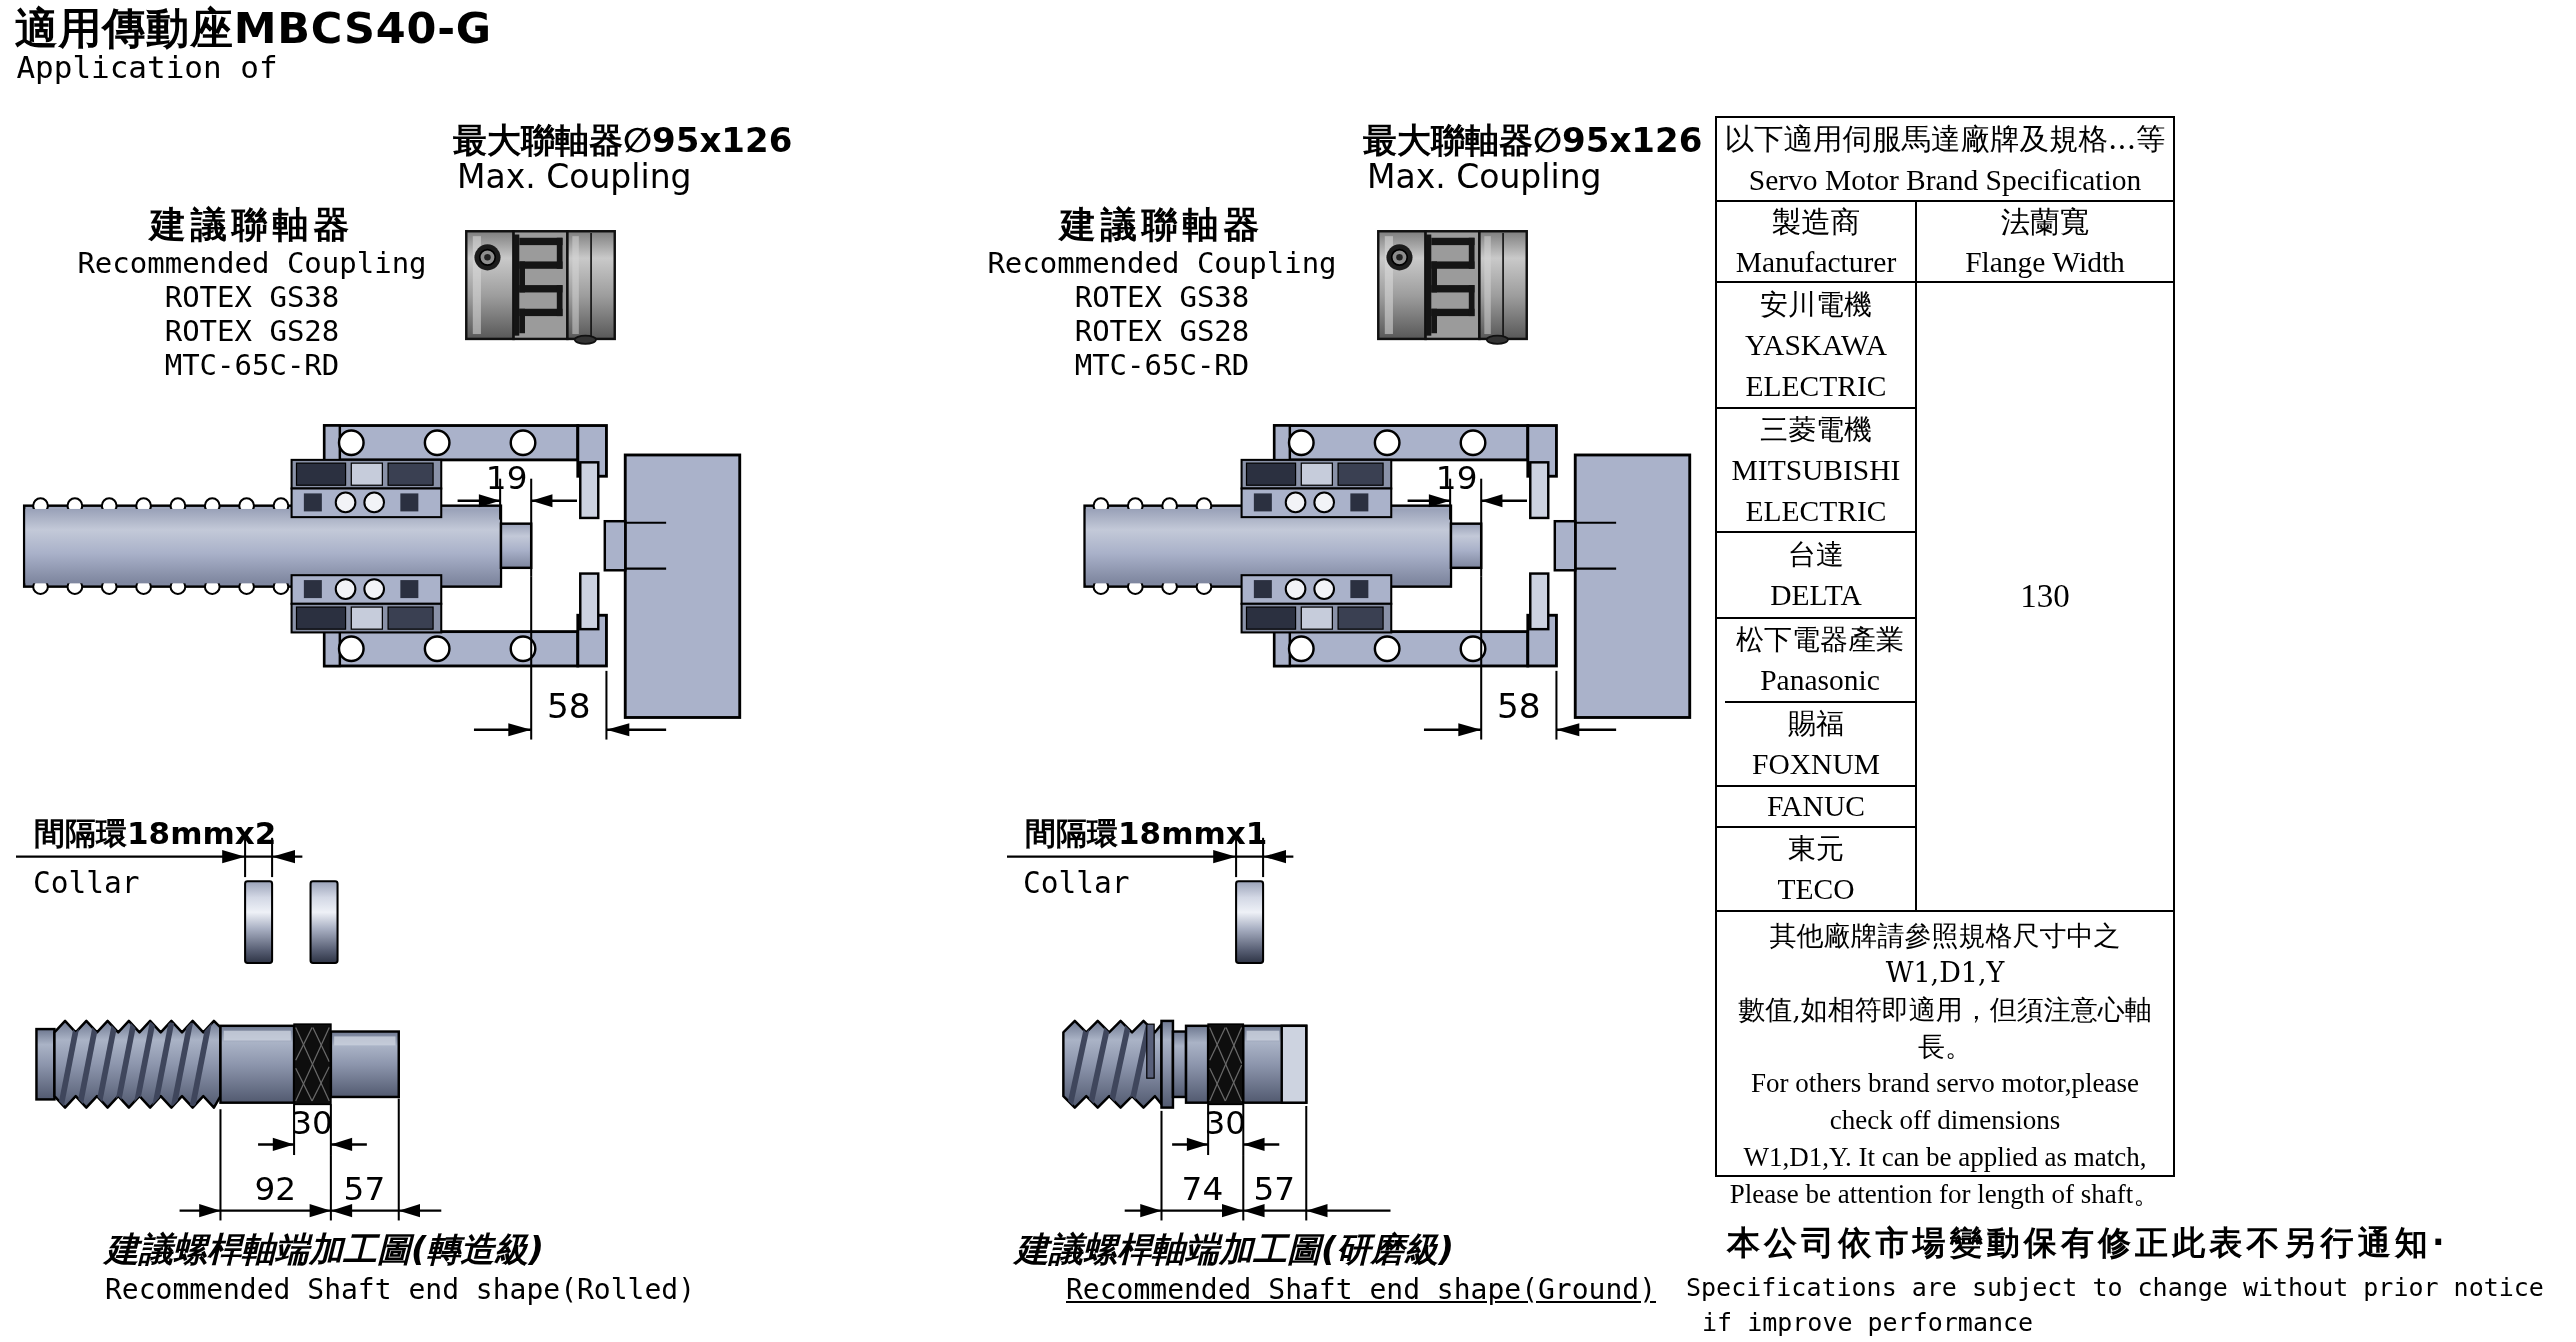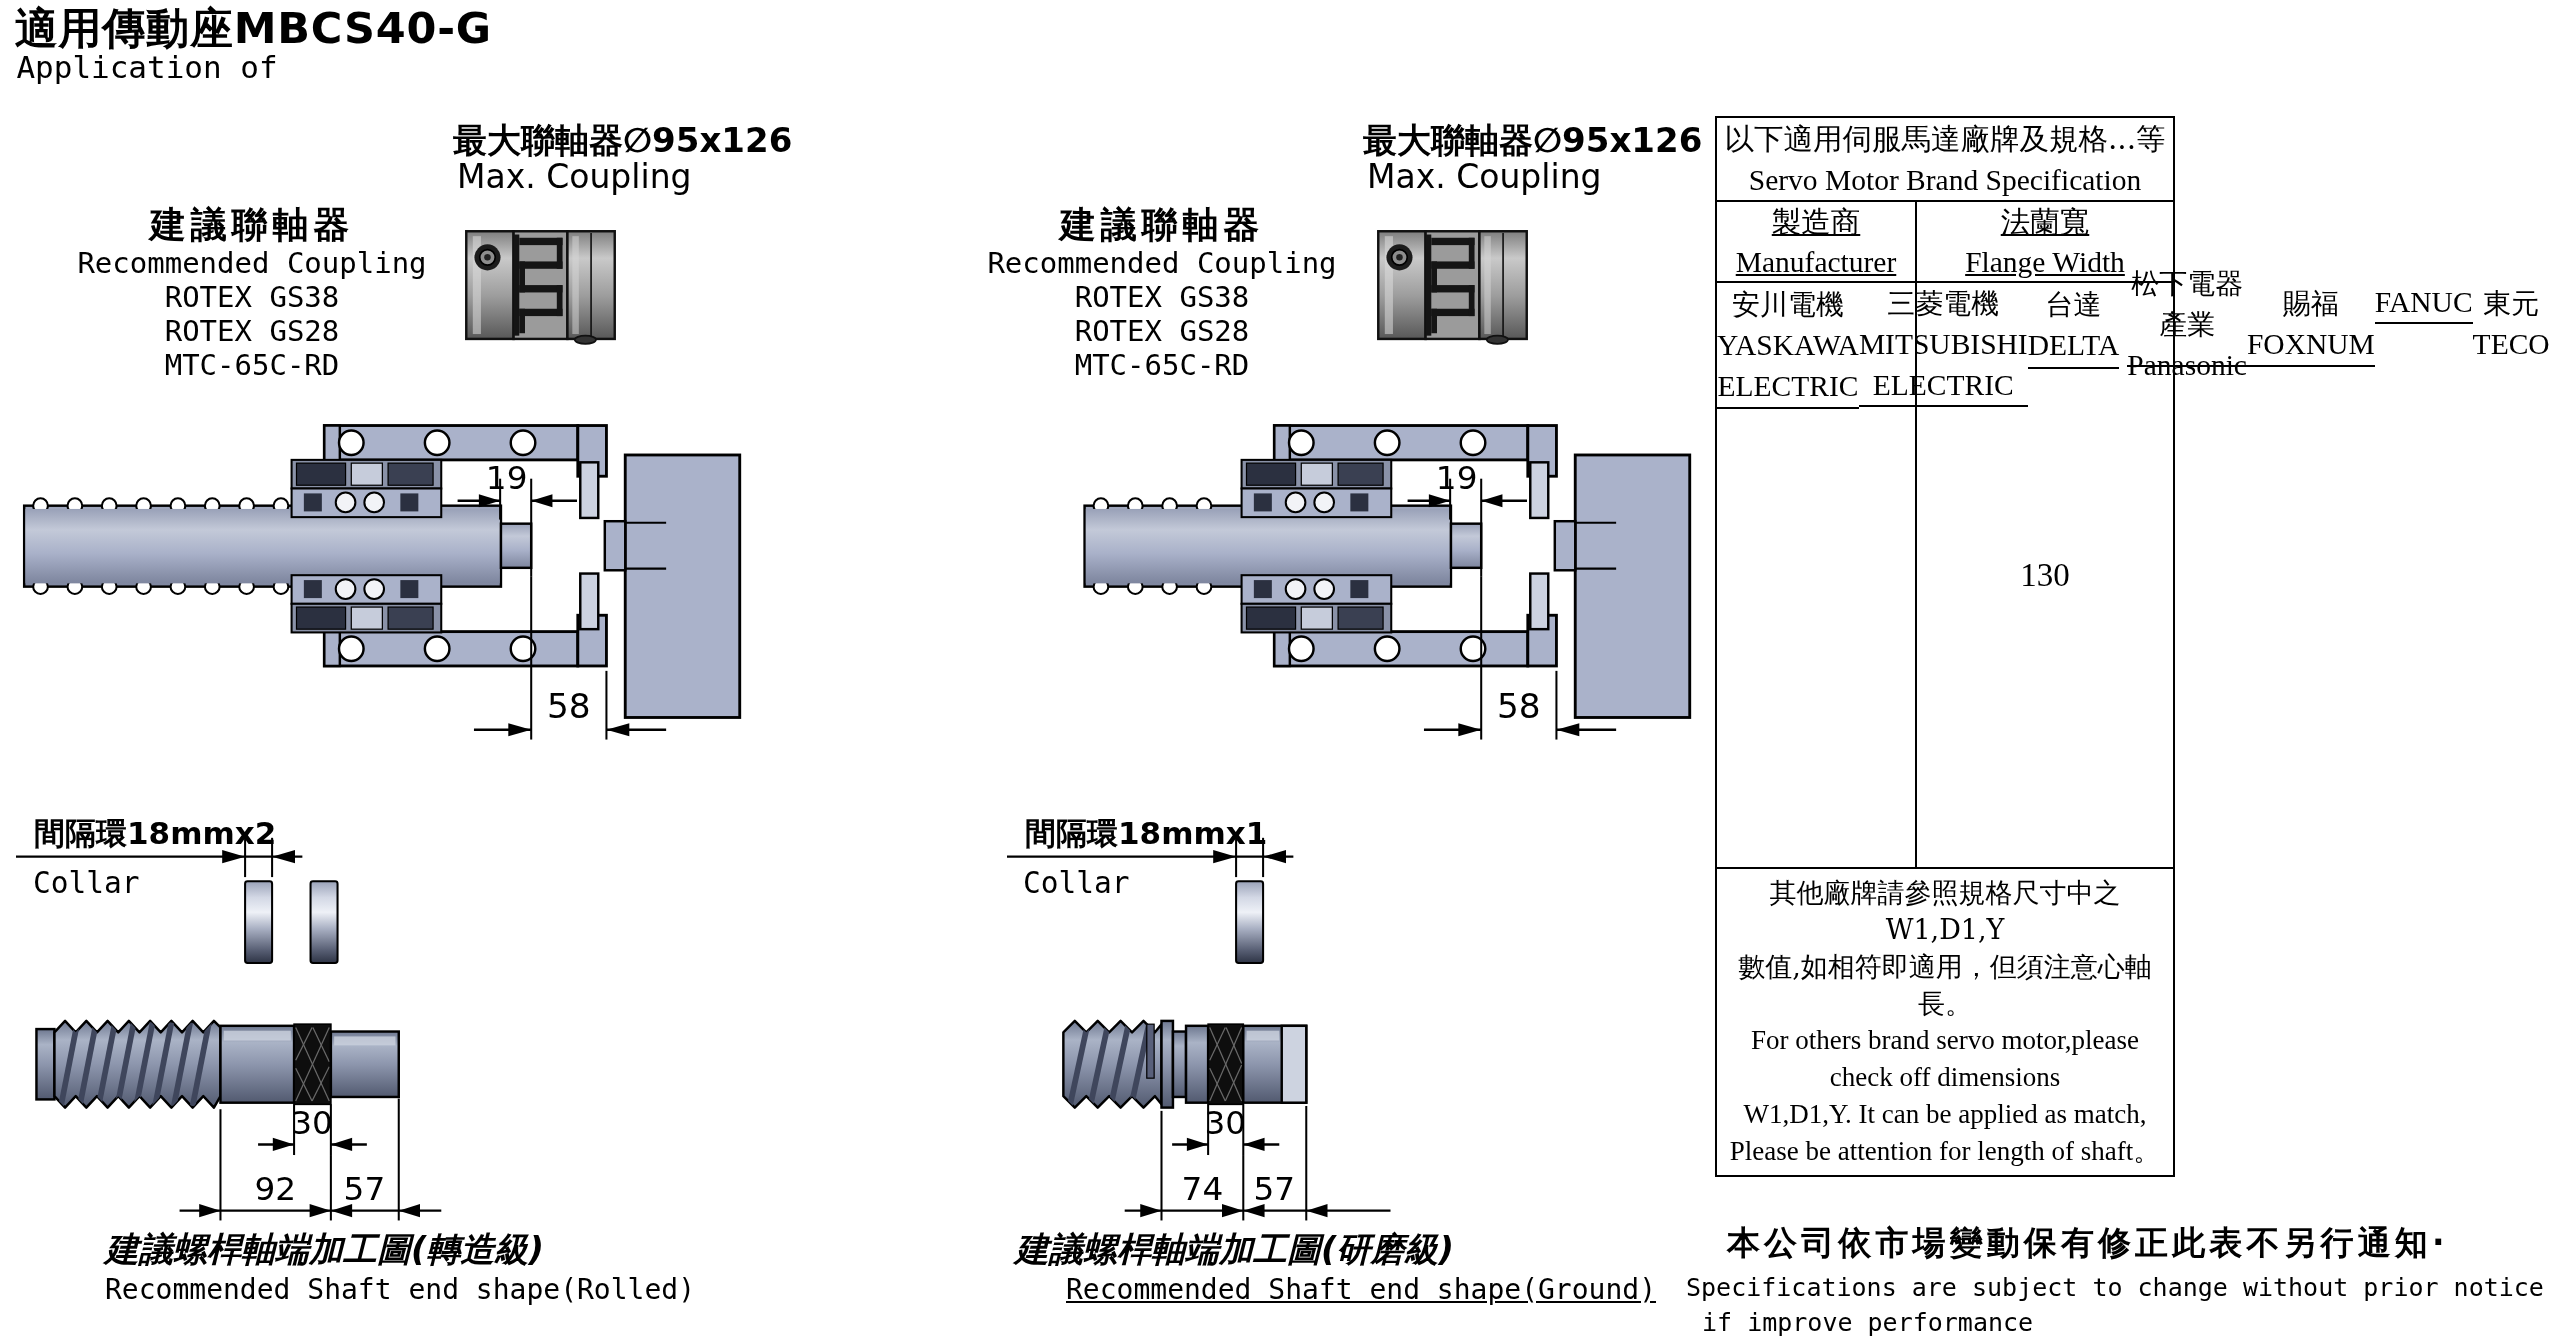--- a/index.html
+++ b/index.html
@@ -32,25 +32,25 @@
   
   .spec-table{left:1715px;top:116px;width:460px;height:1061px;border:2.5px solid #000;
               box-sizing:border-box;display:flex;flex-direction:column;background:#fff;}
   .t-title{height:87px;border-bottom:2.5px solid #000;box-sizing:border-box;
            display:flex;flex-direction:column;justify-content:center;}
   .t-title .l1{font-size:29.5px;line-height:43px;text-align:center;font-family:"DejaVu Serif","Liberation Serif",serif;}
   .t-title .l2{font-size:29.5px;line-height:39px;text-align:center;font-family:"Liberation Serif","DejaVu Serif",serif;}
   .t-colhead{height:87px;border-bottom:2.5px solid #000;box-sizing:border-box;display:flex;}
   .t-colhead .c1{width:200px;border-right:2.5px solid #000;box-sizing:border-box;}
   .t-colhead .c2{flex:1;}
-  .t-colhead .cell{display:flex;flex-direction:column;justify-content:center;height:100%;text-decoration:underline;}
+  .t-colhead .cell{display:flex;flex-direction:column;justify-content:center;height:100%;}
   .t-colhead .zh{font-size:29.5px;line-height:41px;text-align:center;font-family:"DejaVu Serif","Liberation Serif",serif;}
   .t-colhead .en{font-size:29.5px;line-height:38px;text-align:center;font-family:"Liberation Serif","DejaVu Serif",serif;}
   .t-body{height:628px;display:flex;box-sizing:border-box;}
-  .t-mfr{width:200px;border-right:2.5px solid #000;box-sizing:border-box;display:flex;}
+  .t-mfr{width:200px;border-right:2.5px solid #000;box-sizing:border-box;display:flex;flex-direction:column;}
   .t-row{box-sizing:border-box;border-bottom:2.5px solid #000;display:flex;flex-direction:column;justify-content:center;}
   .t-row.last{border-bottom:none;}
   .t-row .zh{font-size:28px;line-height:41px;text-align:center;font-family:"DejaVu Serif","Liberation Serif",serif;}
   .t-row .en{font-size:29.5px;line-height:41px;text-align:center;font-family:"Liberation Serif","DejaVu Serif",serif;}
   .t-flange{flex:1;display:flex;align-items:center;justify-content:center;}
   .t-flange .val{font-size:33px;font-family:"Liberation Serif","DejaVu Serif",serif;}
   .t-note{flex:1;border-top:2.5px solid #000;box-sizing:border-box;display:flex;flex-direction:column;
           justify-content:center;padding:4.9px 3.3px;}
   .t-note div{font-size:27px;line-height:37px;text-align:center;font-family:"Liberation Serif","DejaVu Serif",serif;}
   .t-note .zh{font-family:"DejaVu Serif","Liberation Serif",serif;}

